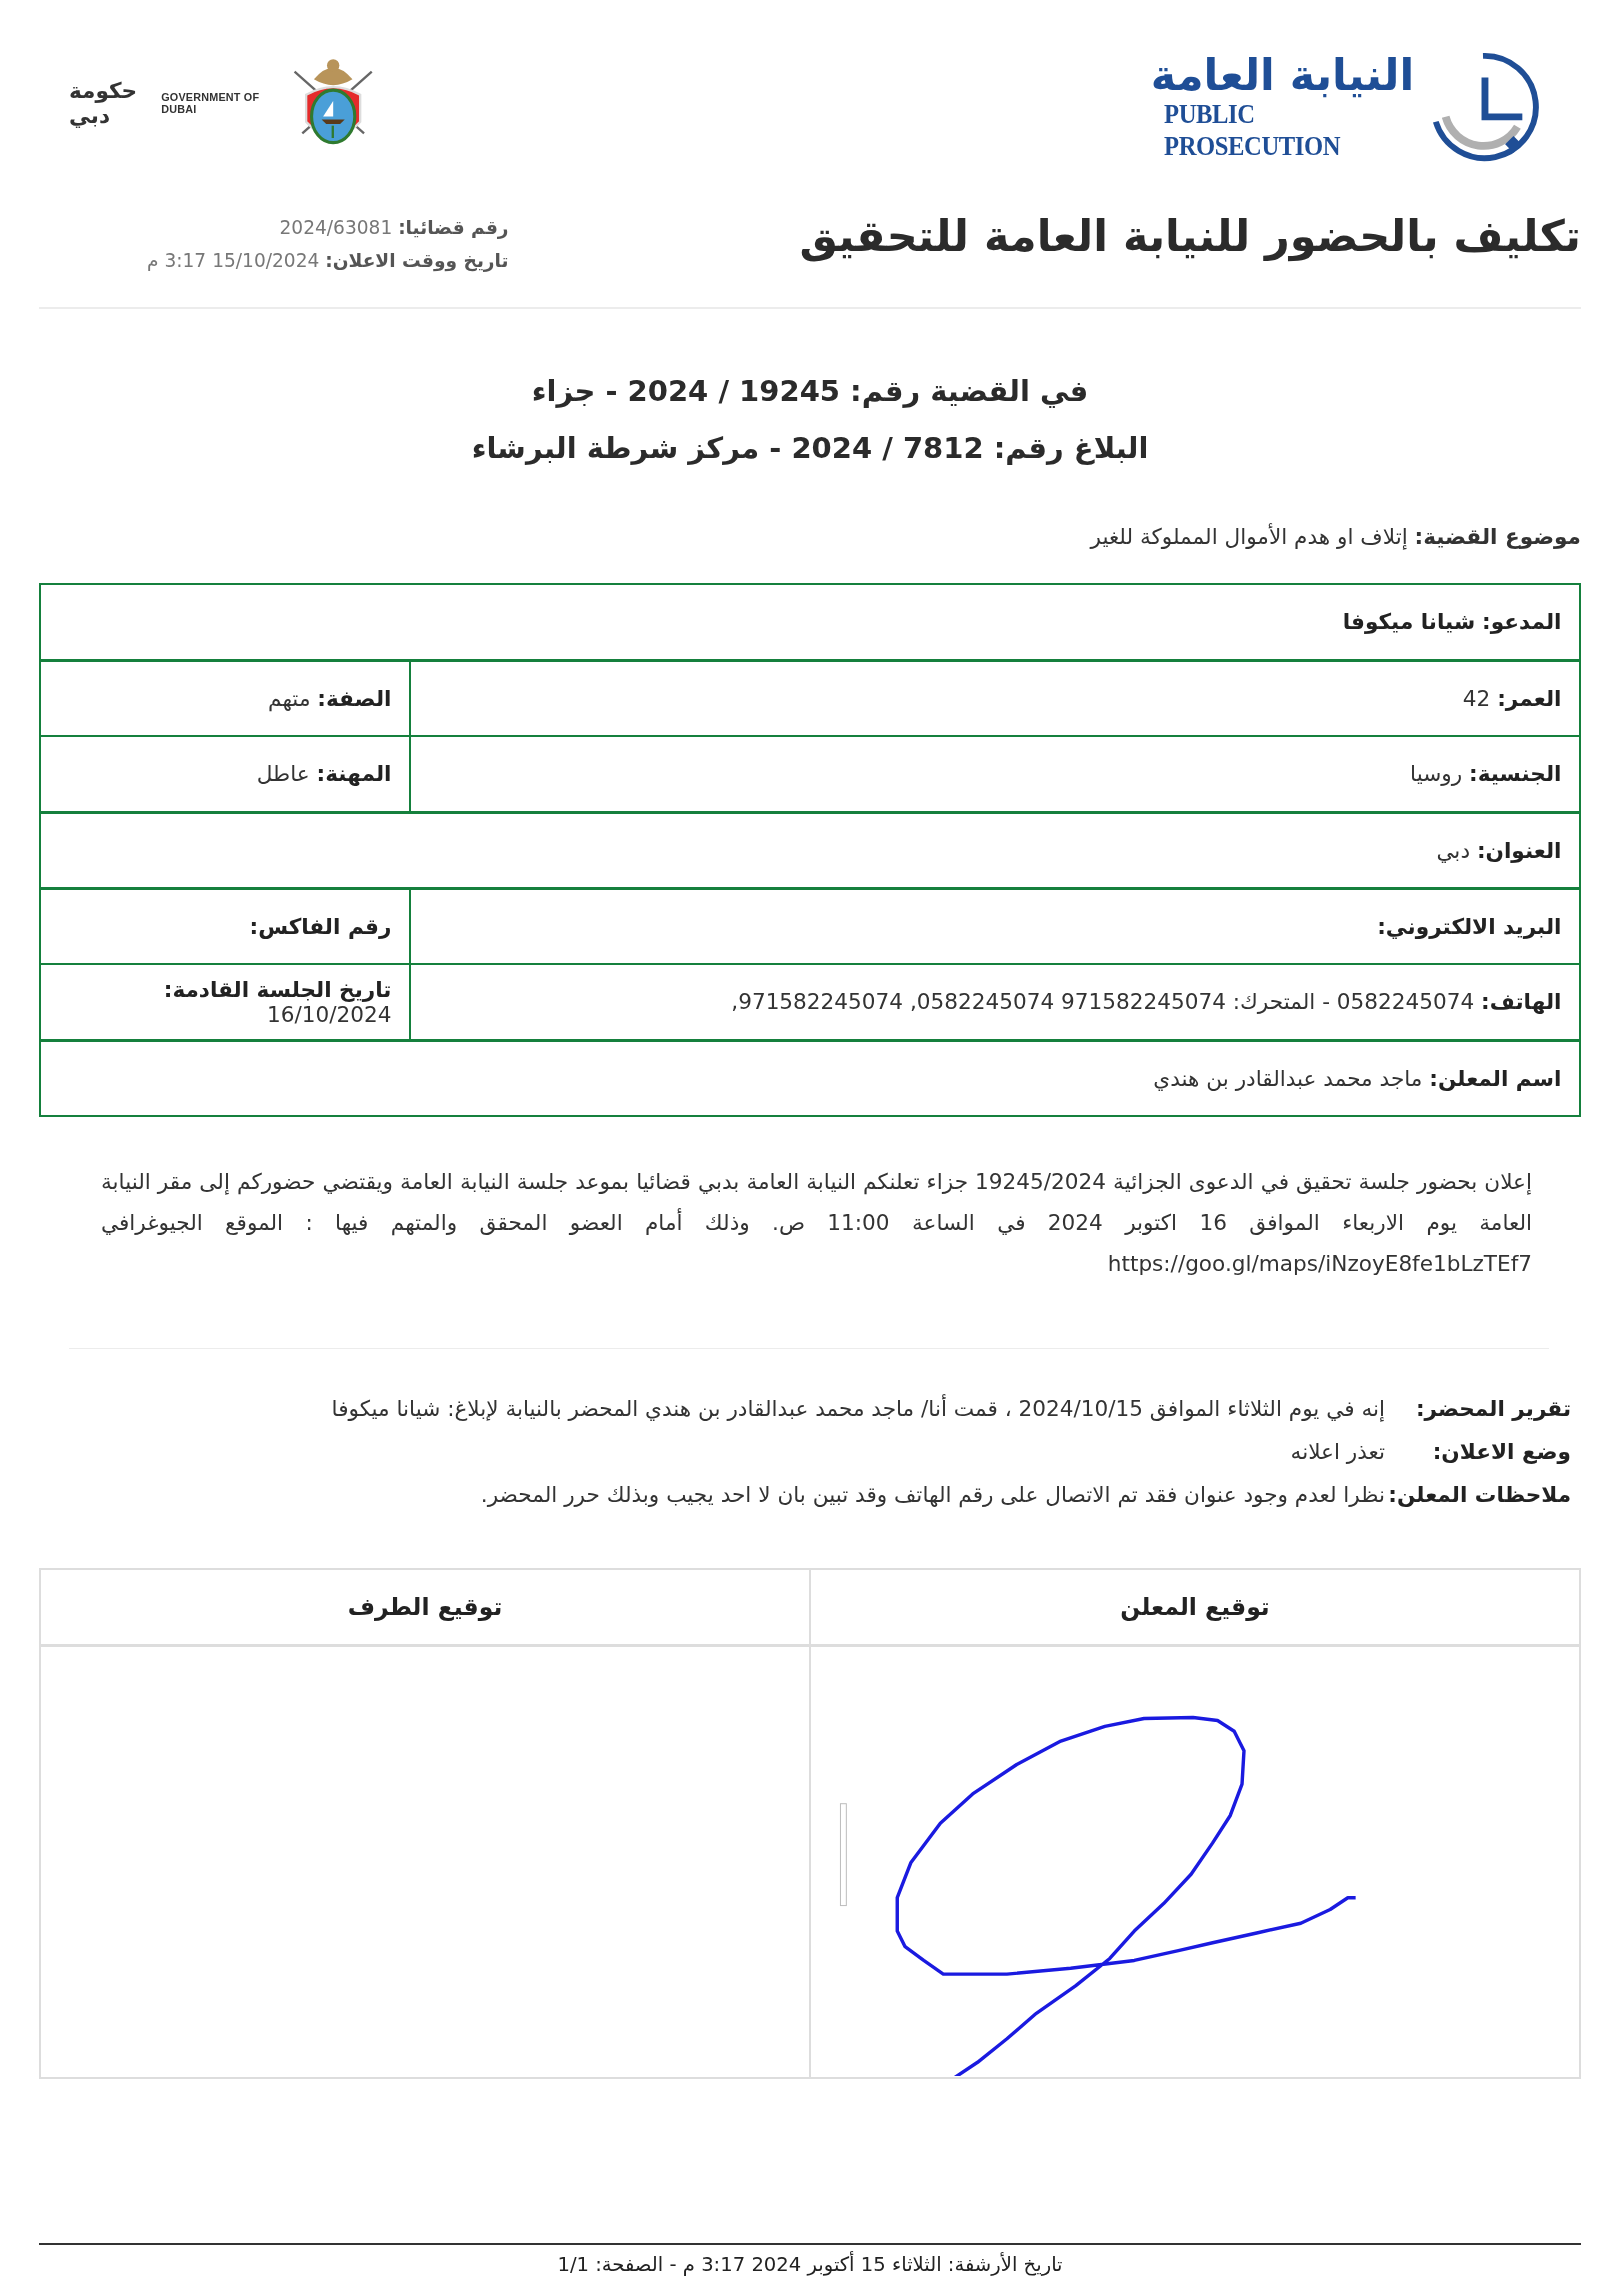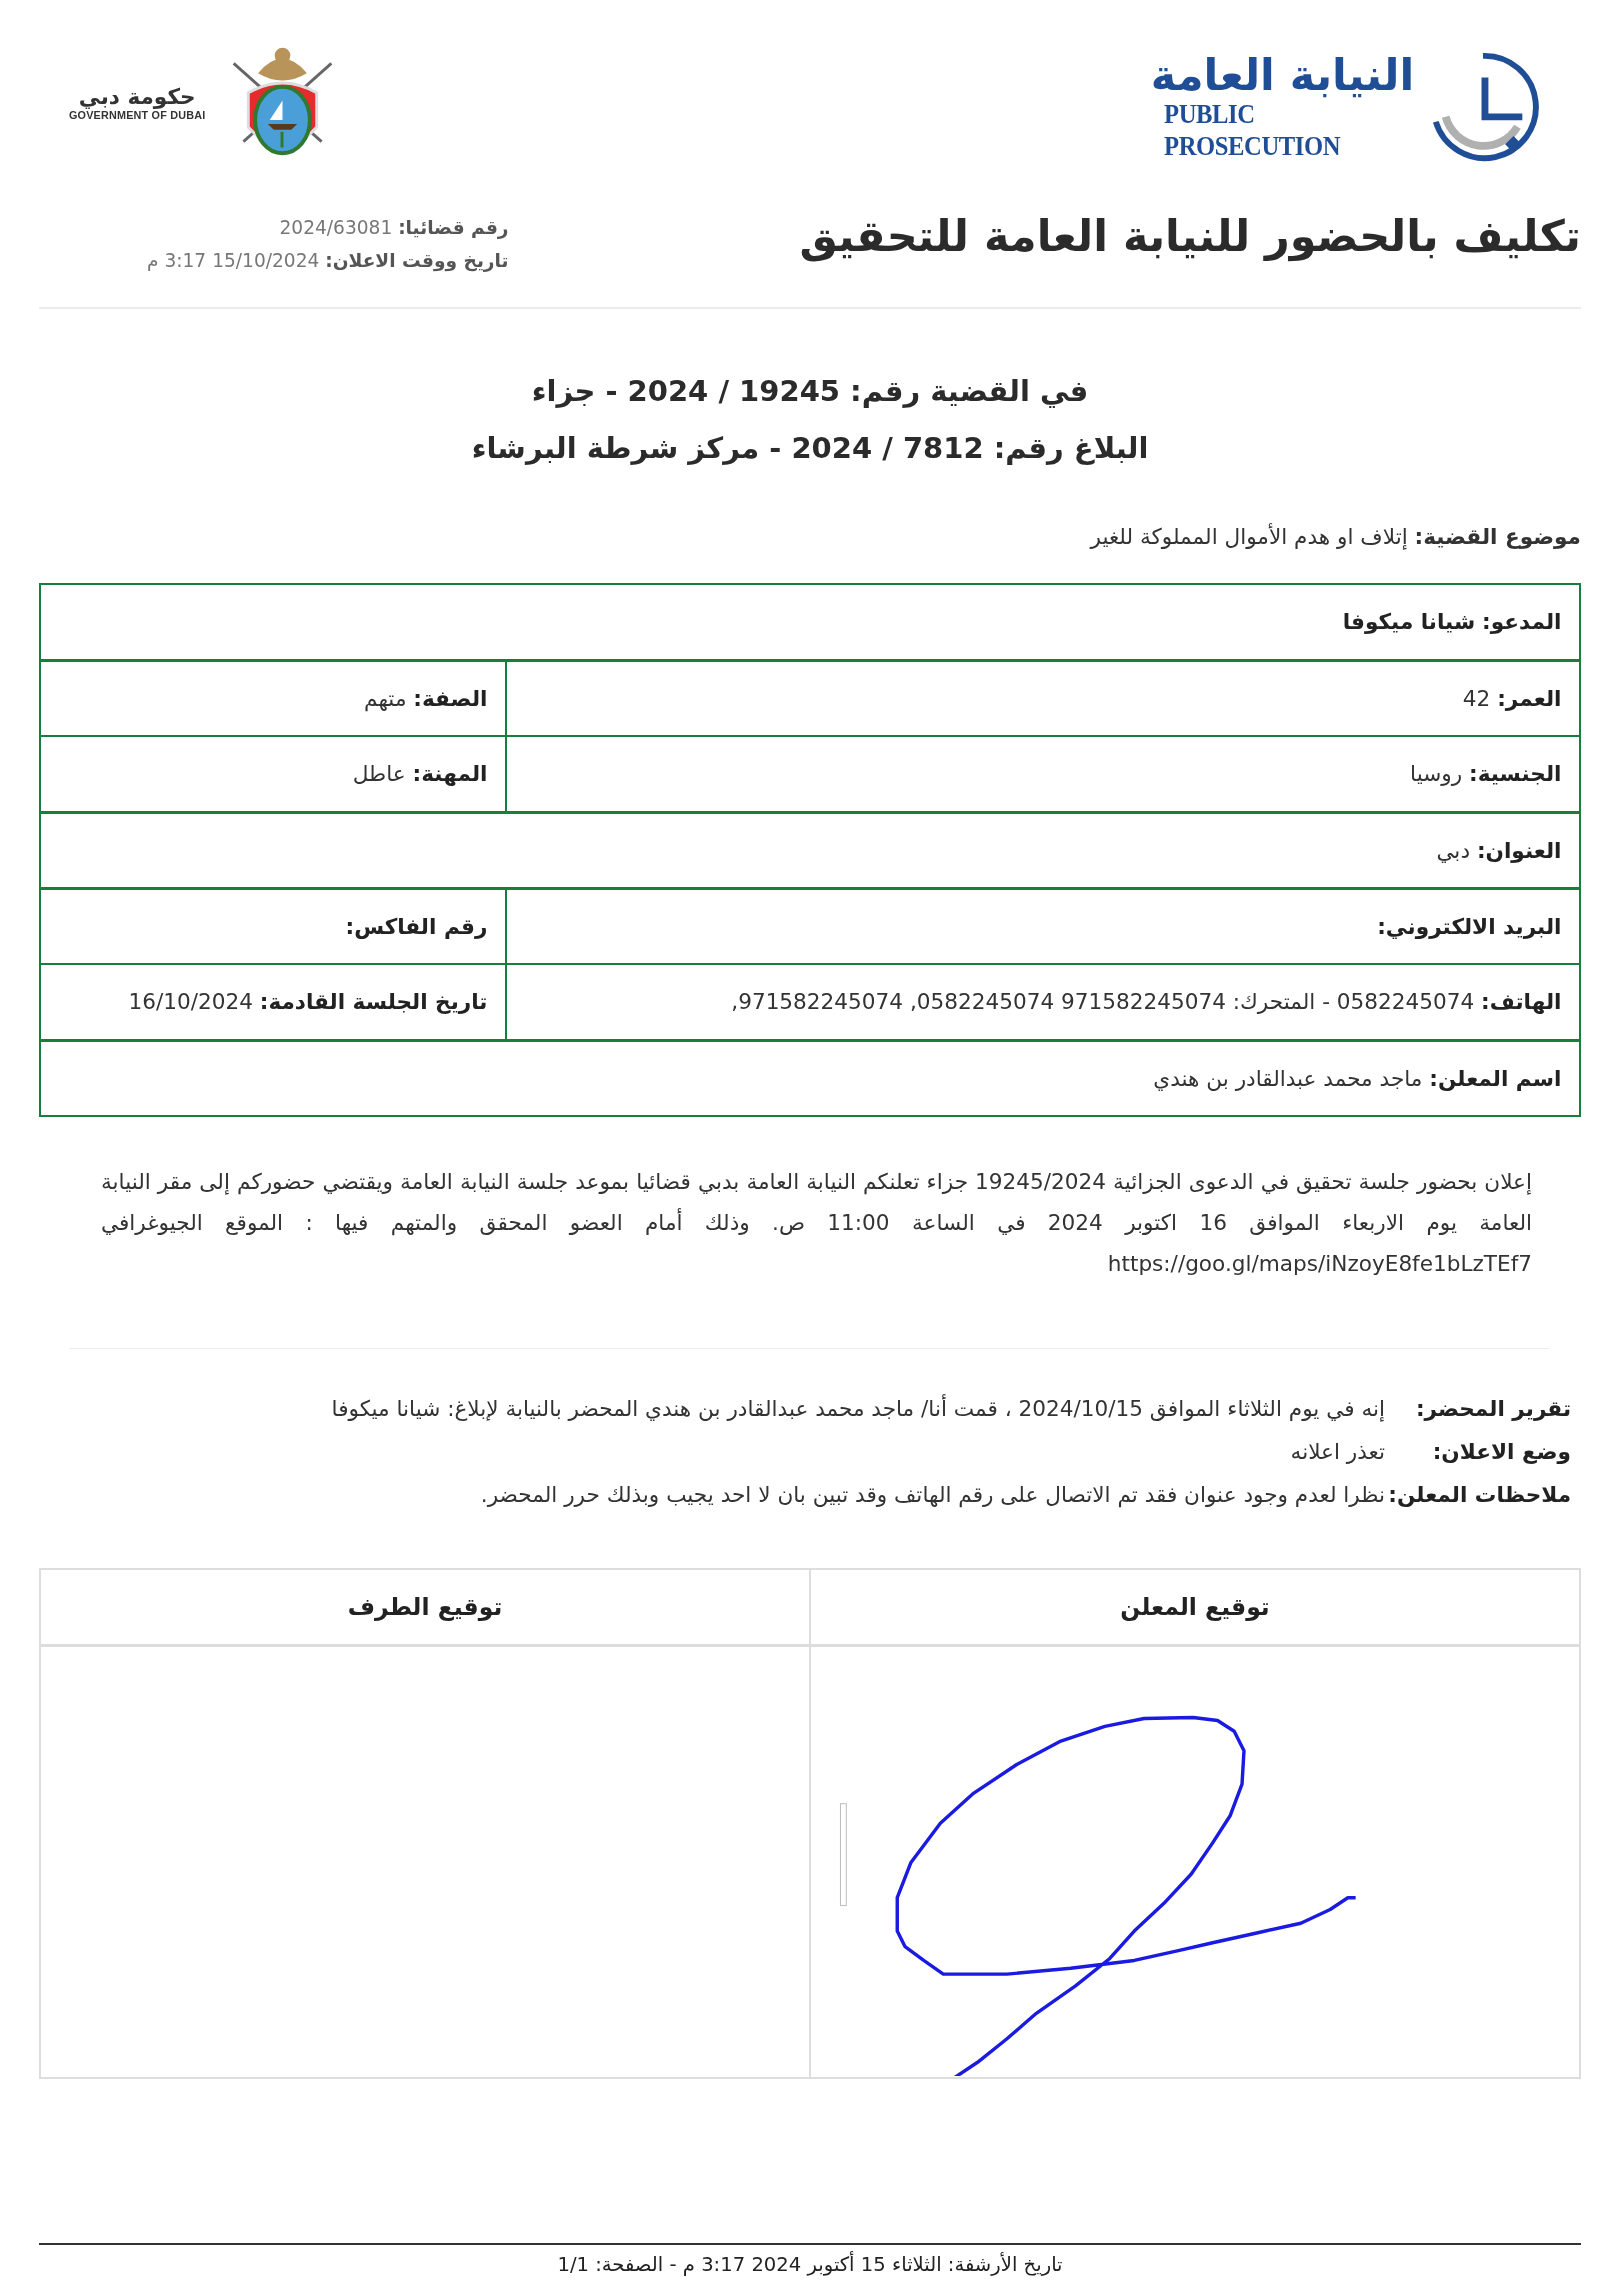--- a/index.html
+++ b/index.html
@@ -7,39 +7,39 @@
   body { font-family: "DejaVu Sans", "Liberation Sans", sans-serif; color: #222; position: relative; direction: rtl; }
 
   .header { position: absolute; top: 29px; left: 0; width: 1620px; height: 147px; }
   .pp-logo { position: absolute; right: 78px; top: 9.8px; width: 412px; height: 137px; display: flex; align-items: center; direction: ltr; }
   .pp-logo .texts { display: flex; flex-direction: column; align-items: flex-end; margin-right: 9.8px; }
   .pp-logo .ar { font-size: 43px; font-weight: bold; color: #1f4e96; line-height: 1.05; font-family: "DejaVu Sans", sans-serif; }
   .pp-logo .en { font-size: 28px; font-weight: bold; color: #1f4e96; font-family: "Liberation Serif", serif; letter-spacing: -0.5px; transform: scaleX(0.88); transform-origin: right; }
   .pp-logo svg { flex: 0 0 auto; }
 
   .dubai-logo { position: absolute; left: 69px; top: 0; width: 314px; height: 147px; direction: ltr; display: flex; align-items: center; }
-  .dubai-logo .texts { display: flex; flex-direction: column; align-items: center; margin-right: 13.7px; }
+  .dubai-logo .texts { display: flex; flex-direction: row; align-items: center; margin-right: 13.7px; }
   .dubai-logo .ar { font-size: 21.6px; font-weight: bold; color: #333; }
   .dubai-logo .en { font-size: 10.8px; font-weight: bold; color: #333; font-family: "Liberation Sans", sans-serif; letter-spacing: 0.2px; }
 
   .title-block { position: absolute; top: 201px; right: 39px; width: 1542px; height: 108px; border-bottom: 2px solid #ececec; }
   .main-title { position: absolute; right: 0; top: 9.8px; font-size: 43px; font-weight: bold; color: #2b2b2b; }
   .meta { position: absolute; left: 108px; top: 9.8px; font-size: 18.6px; color: #777; text-align: right; line-height: 33px; }
   .meta b { color: #555; }
 
   .case-head { position: absolute; top: 363px; left: 0; width: 1620px; text-align: center; font-size: 29px; font-weight: bold; color: #2b2b2b; line-height: 57px; }
 
   .subject { position: absolute; top: 524px; right: 39px; font-size: 21.6px; color: #333; }
   .subject b { font-weight: bold; }
 
   table.info { position: absolute; top: 583px; left: 39px; width: 1542px; border-collapse: collapse; }
   table.info td { border: 2px solid #15803d; height: 76px; padding: 0 17.6px; font-size: 21.6px; color: #333; vertical-align: middle; }
   table.info td b { font-weight: bold; color: #222; }
   table.info tr.thick td { border-top-width: 3.9px; }
-  table.info td.left { width: 466px; border-radius: 23px; }
+  table.info td.left { width: 370px; border-radius: 23px; }
 
   .notice { position: absolute; top: 1161px; right: 88px; width: 1431px; font-size: 21.6px; line-height: 41px; color: #333; text-align: justify; }
 
   .sep { position: absolute; top: 1348px; left: 69px; width: 1480px; border-top: 1px solid #ececec; }
 
   .report { position: absolute; top: 1387px; right: 49px; width: 1529px; }
   .report .row { display: flex; flex-direction: row; font-size: 21.6px; color: #333; height: 43px; align-items: center; }
   .report .row .lbl { width: 186px; font-weight: bold; color: #222; flex: 0 0 auto; }
   .report .row .val { flex: 1; }
 

